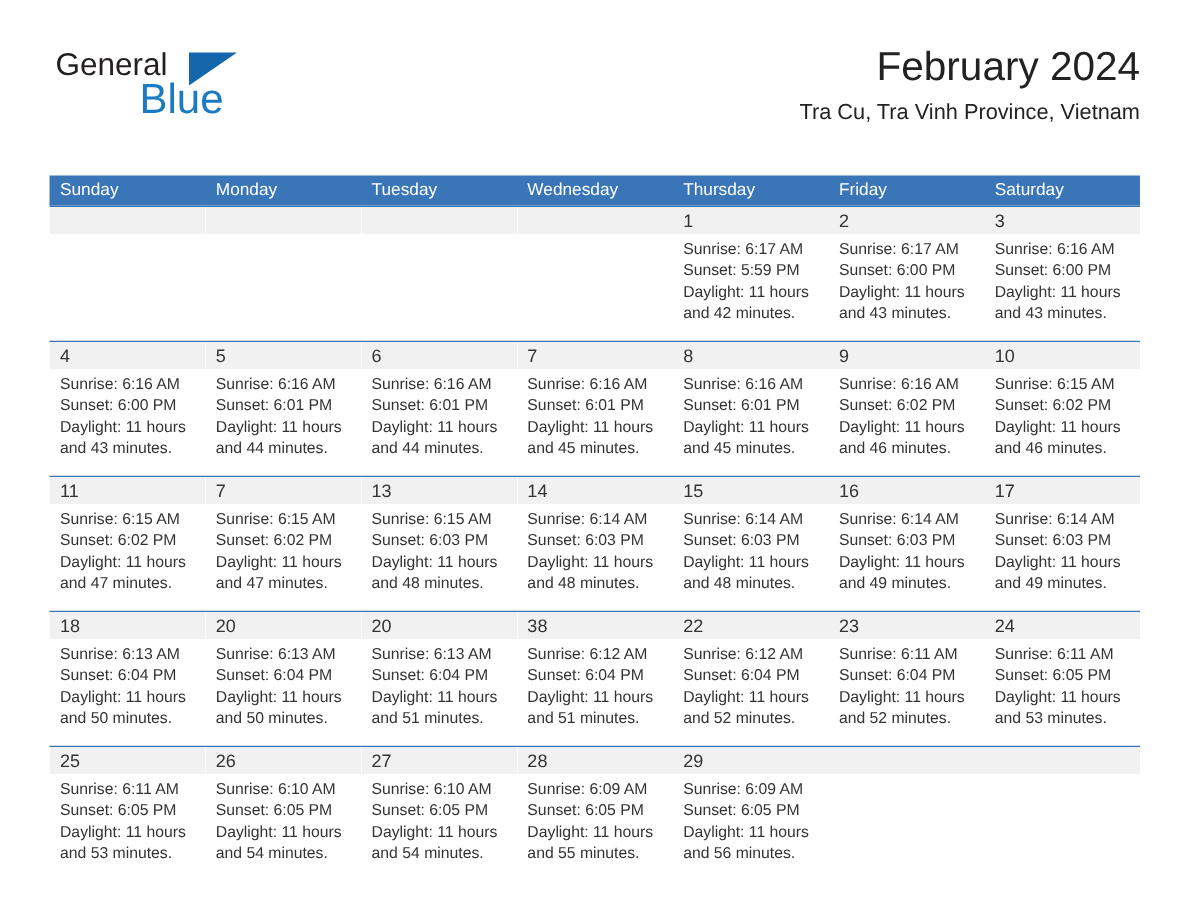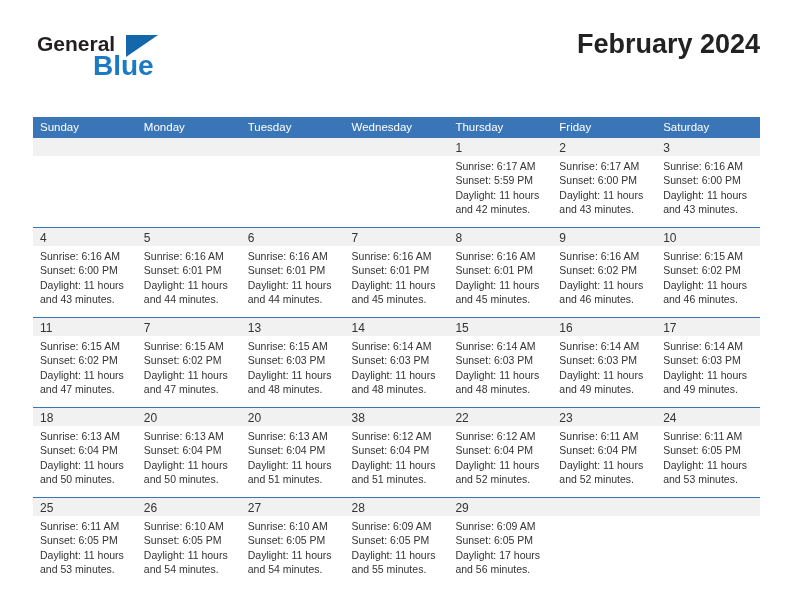--- a/index.html
+++ b/index.html
@@ -21,21 +21,20 @@
     box-sizing: border-box;
   }
 
   
   .top {
     position: absolute;
     left: 33px;
     top: 28px;
     right: 32px;
     height: 72px;
-    font-weight: bold;
   }
   .logo {
     position: absolute;
     left: 0;
     top: 4px;
     width: 210px;
     height: 64px;
   }
   .logo-general {
     position: absolute;
@@ -159,20 +158,21 @@
   <div class="top">
 
     <div class="logo">
       <span class="logo-general">General</span>
       <span class="logo-triangle"></span>
       <span class="logo-blue">Blue</span>
     </div>
 
     <div class="titles">
       <div class="cal-title">February 2024</div>
+      <div class="cal-subtitle">Tra Cu, Tra Vinh Province, Vietnam</div>
     </div>
 
   </div>
 
   <div class="calendar">
 
     <div class="weekdays">
       <div class="weekday">Sunday</div>
       <div class="weekday">Monday</div>
       <div class="weekday">Tuesday</div>
@@ -449,21 +449,21 @@
           <div>Sunrise: 6:09 AM</div>
           <div>Sunset: 6:05 PM</div>
           <div class="daylight-wrap">Daylight: 11 hours and 55 minutes.</div>
         </div>
       </div>
       <div class="daycell">
         <div class="daynum-band"><span class="daynum">29</span></div>
         <div class="info">
           <div>Sunrise: 6:09 AM</div>
           <div>Sunset: 6:05 PM</div>
-          <div class="daylight-wrap">Daylight: 17 hours and 56 minutes.</div>
+          <div class="daylight-wrap">Daylight: 11 hours and 56 minutes.</div>
         </div>
       </div>
       <div class="daycell empty">
         <div class="daynum-band"><span class="daynum"></span></div>
         <div class="info">
           <div></div>
           <div></div>
           <div class="daylight-wrap"></div>
         </div>
       </div>

